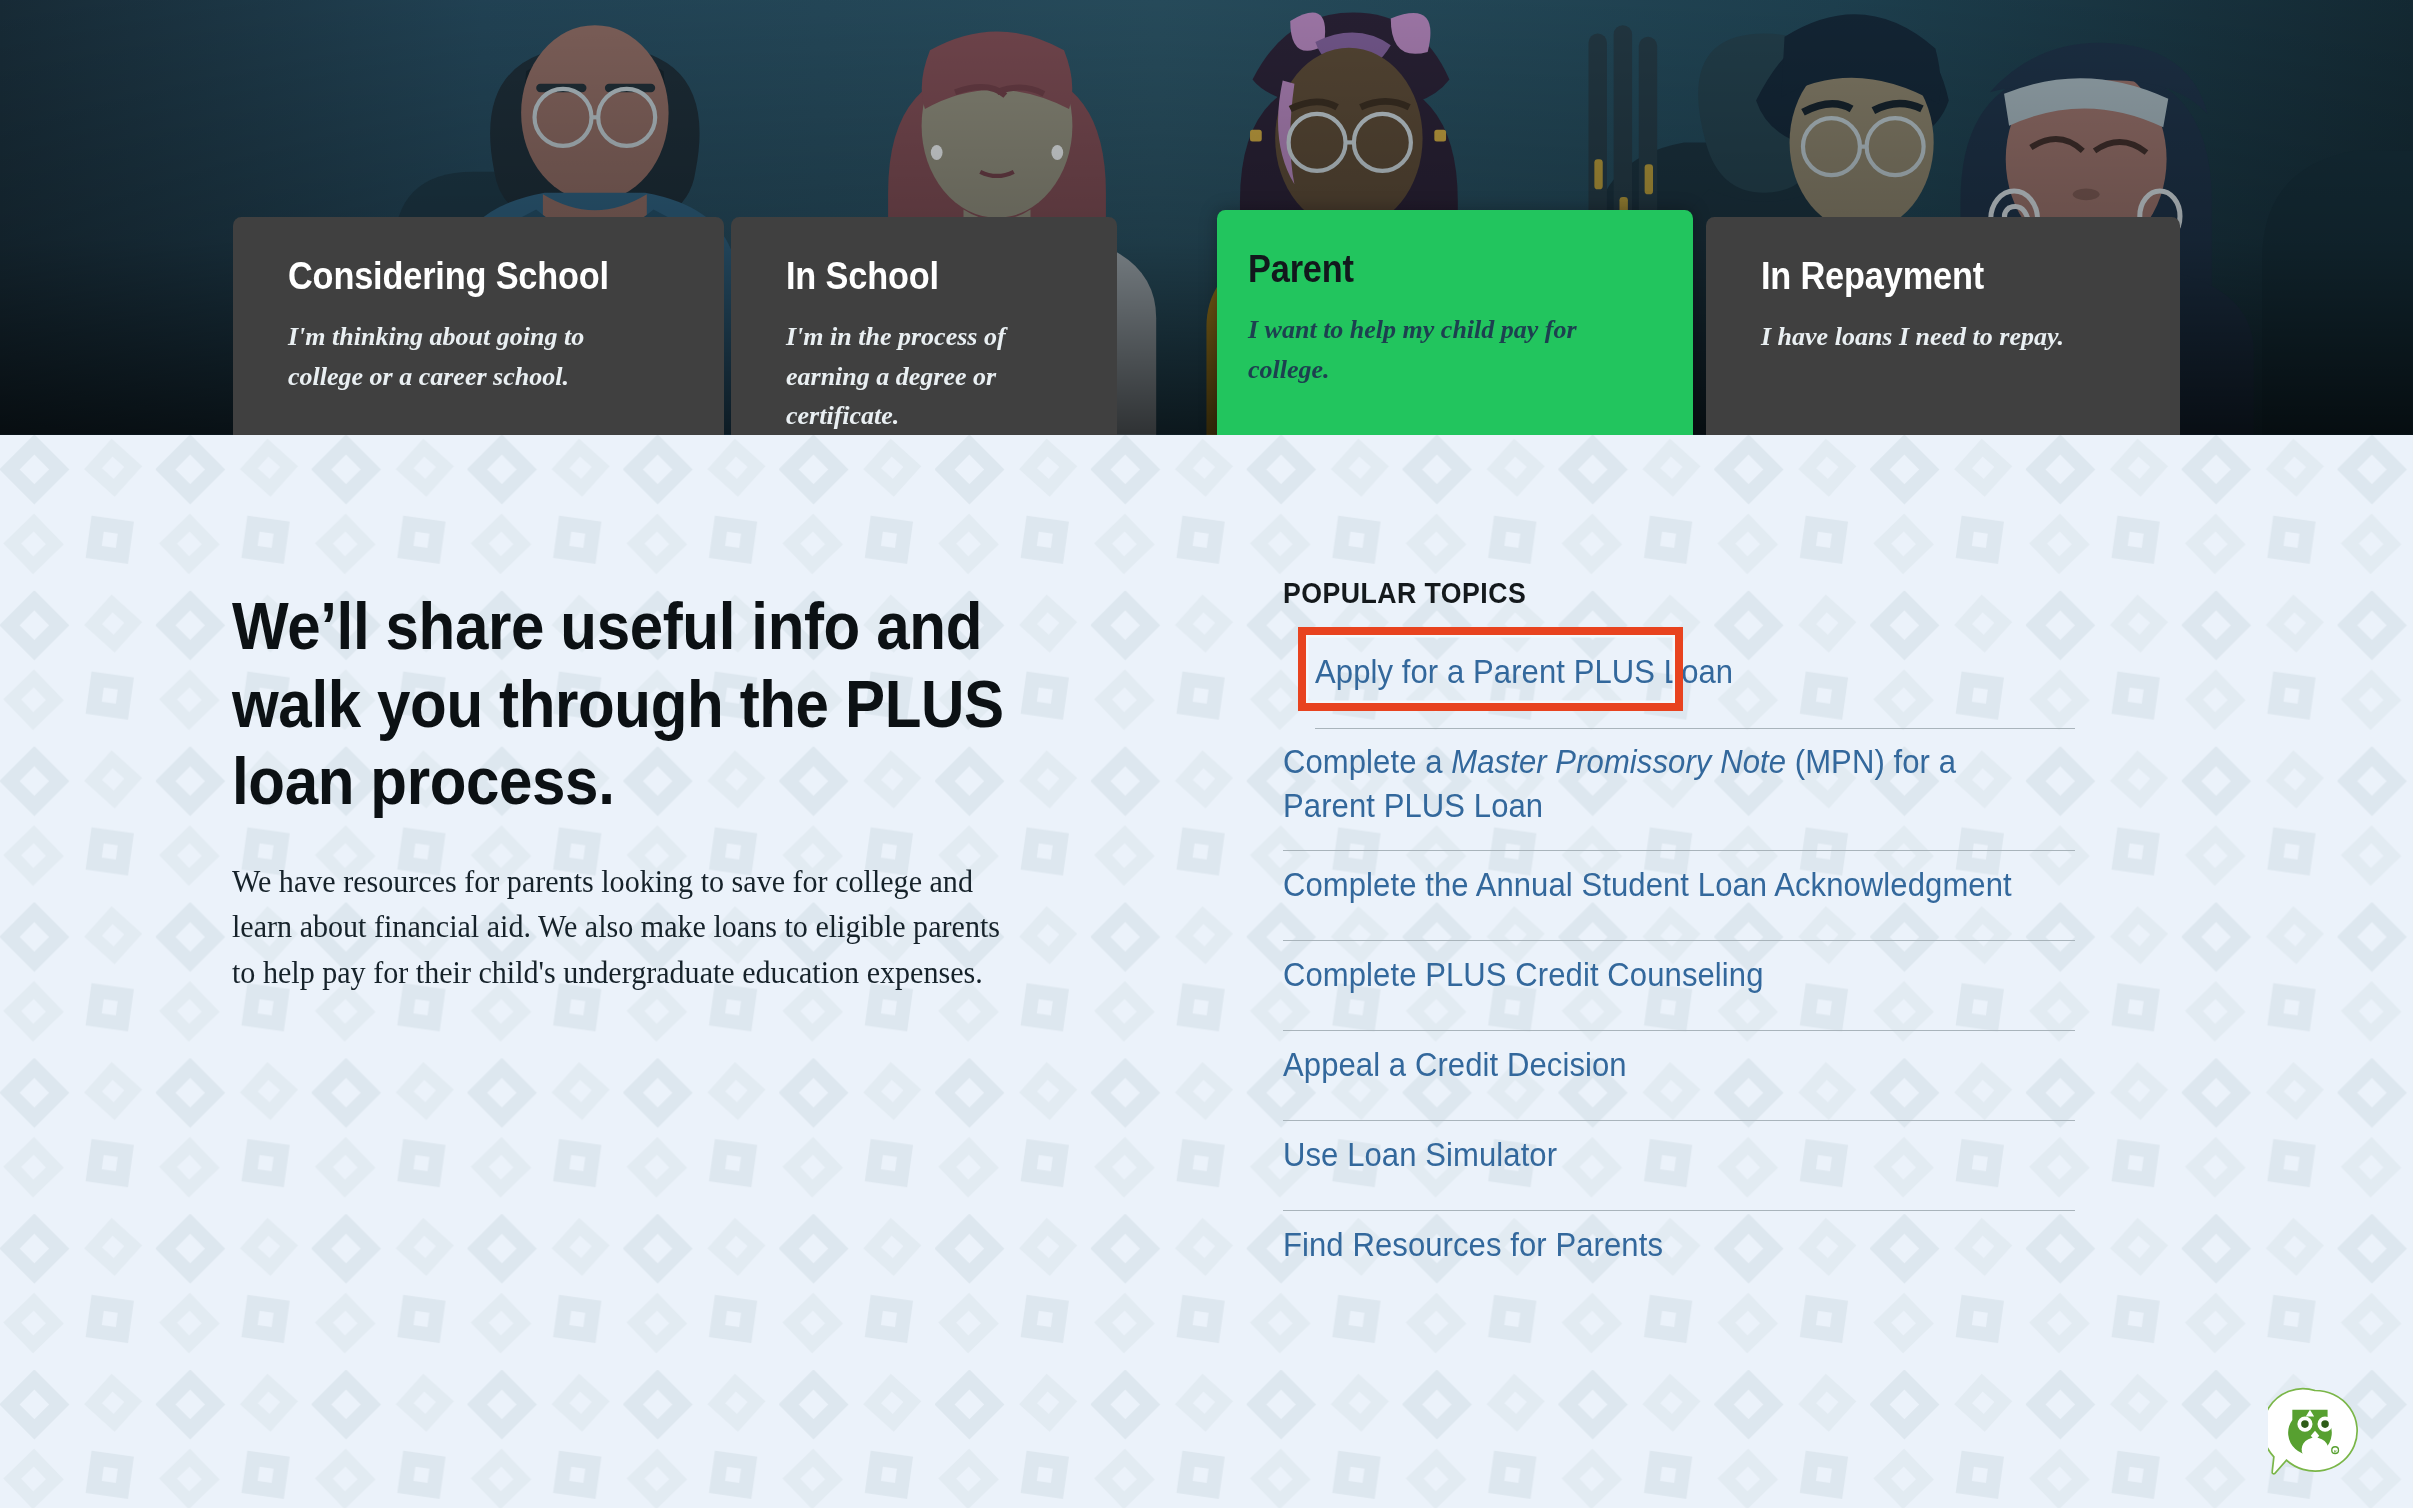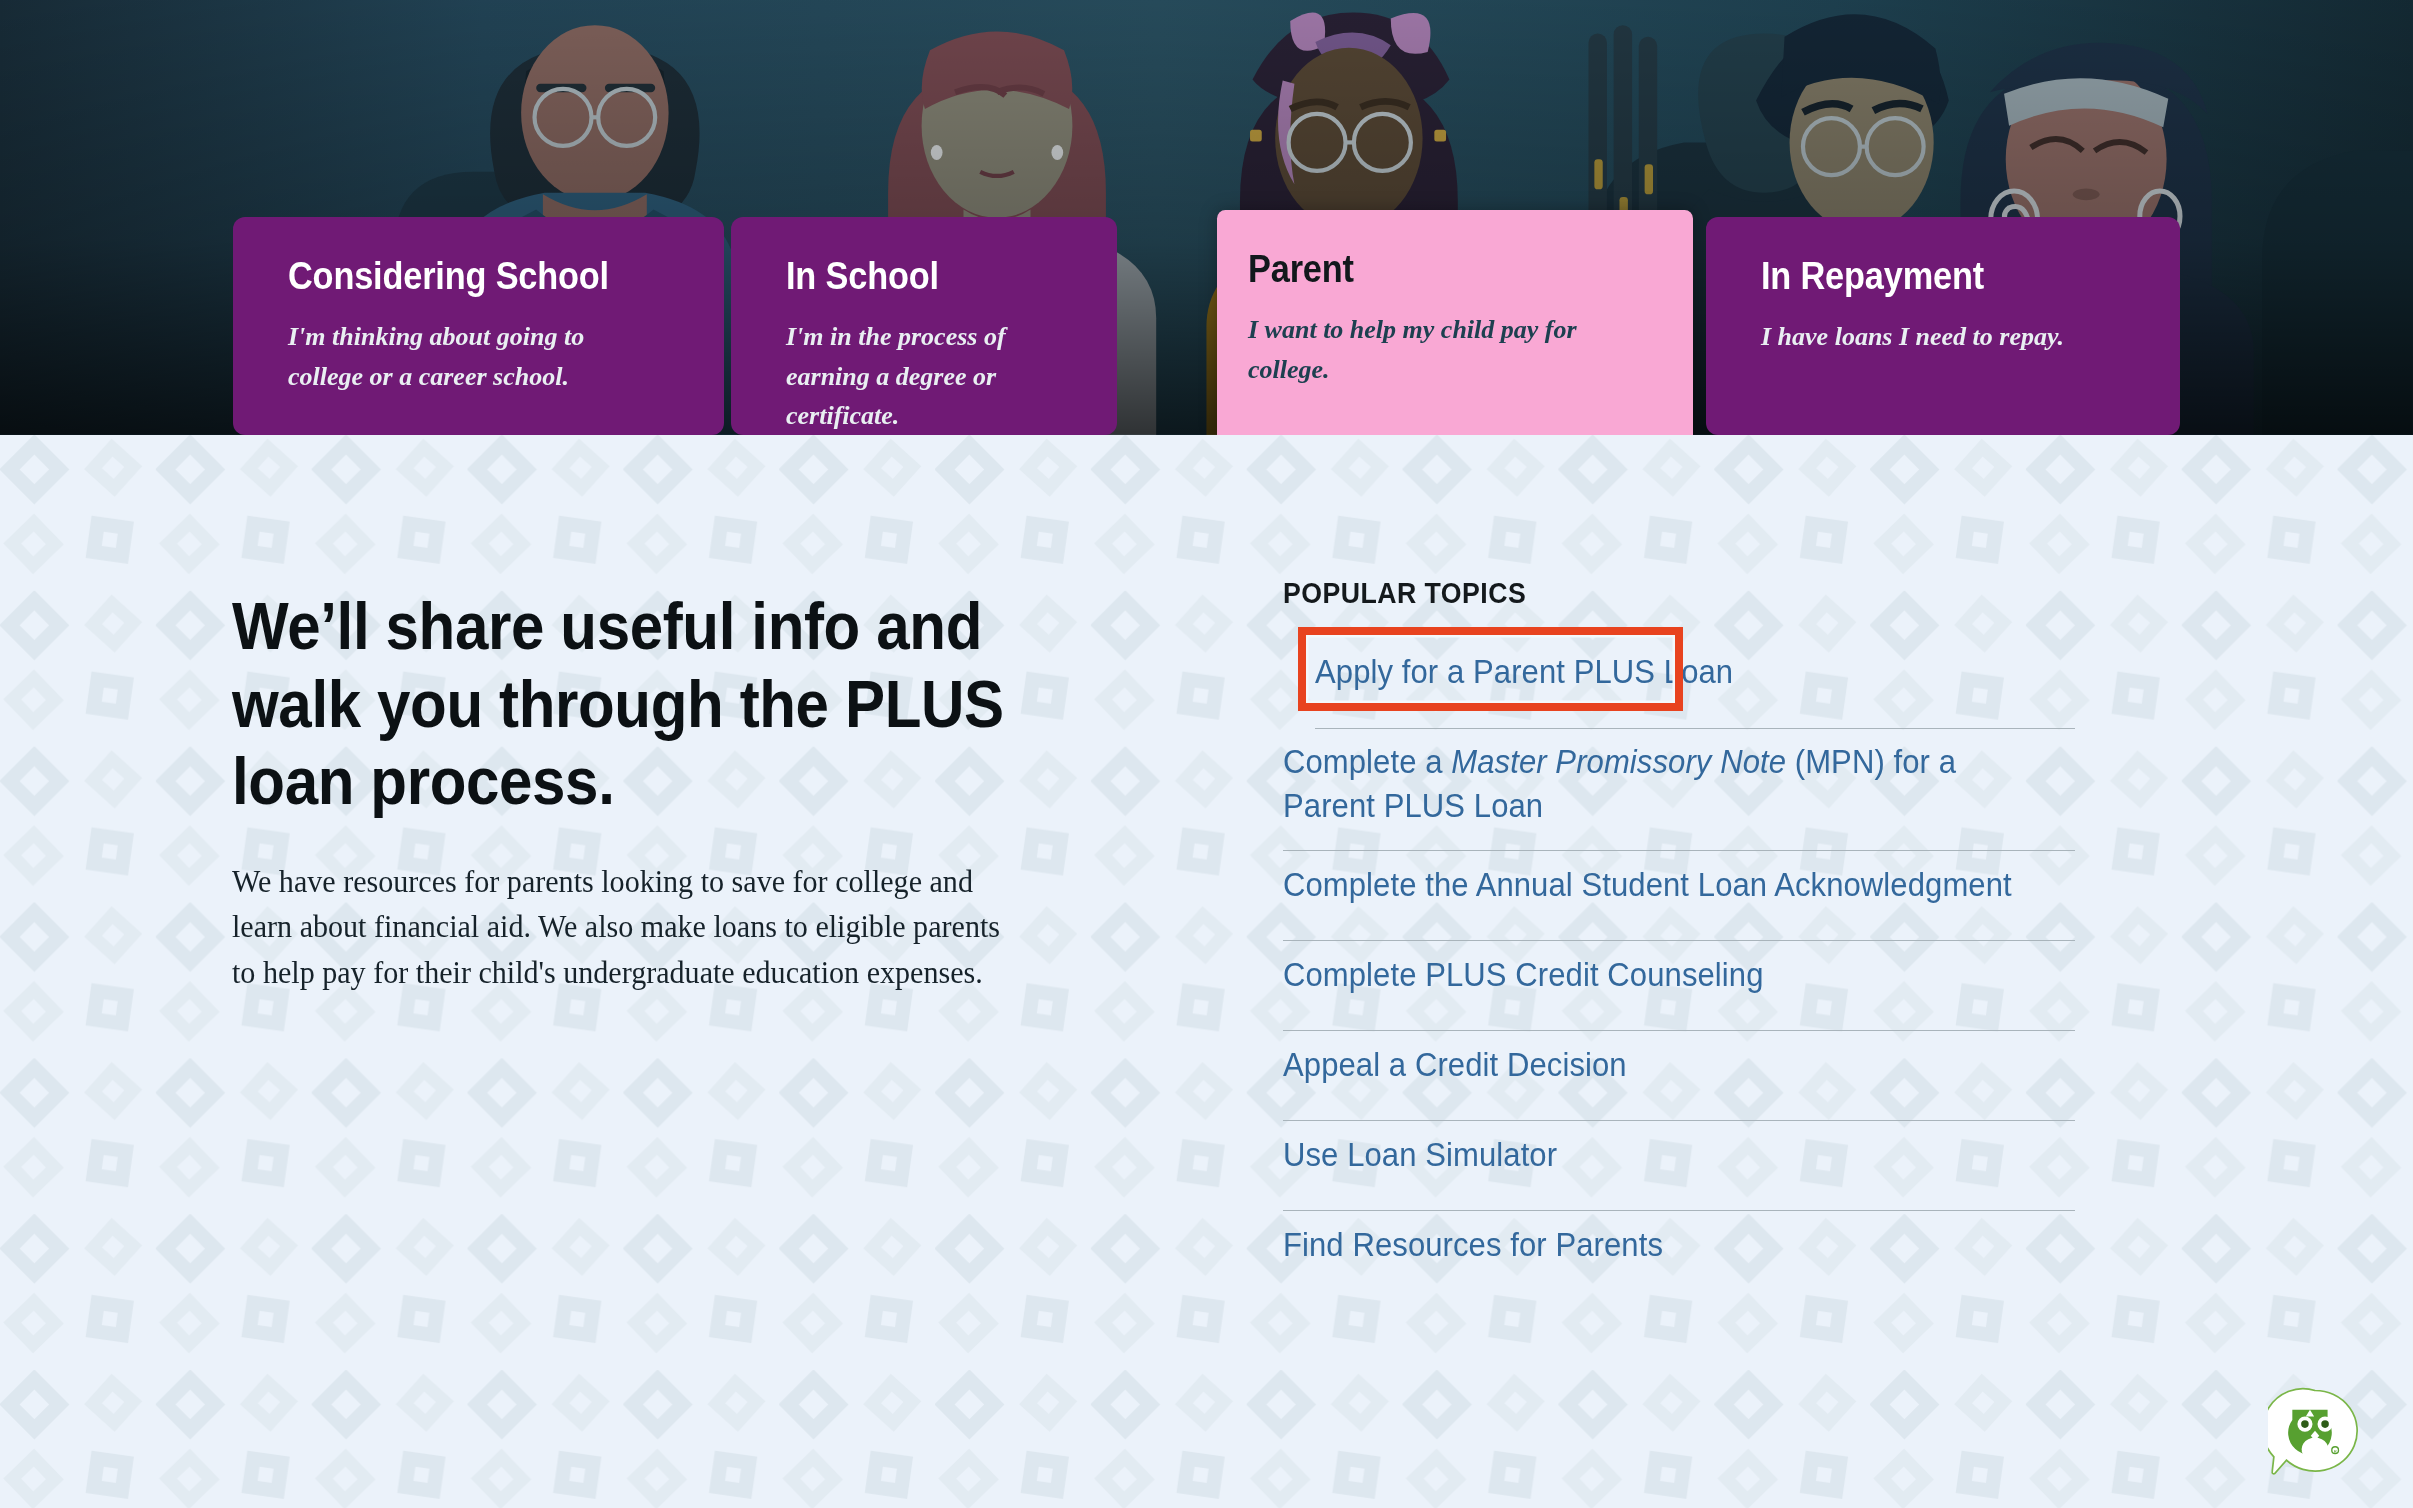--- a/index.html
+++ b/index.html
@@ -21,23 +21,23 @@
   
   #tabrow {
     position:absolute; left:0; top:0; width:2413px; height:435px;
   }
   .tab {
     position:absolute; bottom:0;
     border-radius:8.4px 8.4px 0 0;
     padding:39px 55px 0 55px;
     overflow:hidden;
   }
-  .tab.dark { background:#701a75;border-radius:12px; }
+  .tab.dark { background:#404040; }
   .tab.active {
-    background:#f9a8d4;
+    background:#22c55e;
     box-shadow:0 0 18.4px rgba(0,0,0,0.28);
     padding-left:31px;
   }
   .tab-title {
     font-family:"Liberation Sans Narrow","Liberation Sans", sans-serif;
     font-weight:bold;
     font-size:39px;
     letter-spacing:-0.2px;
     line-height:1.0;
     color:#ffffff;

